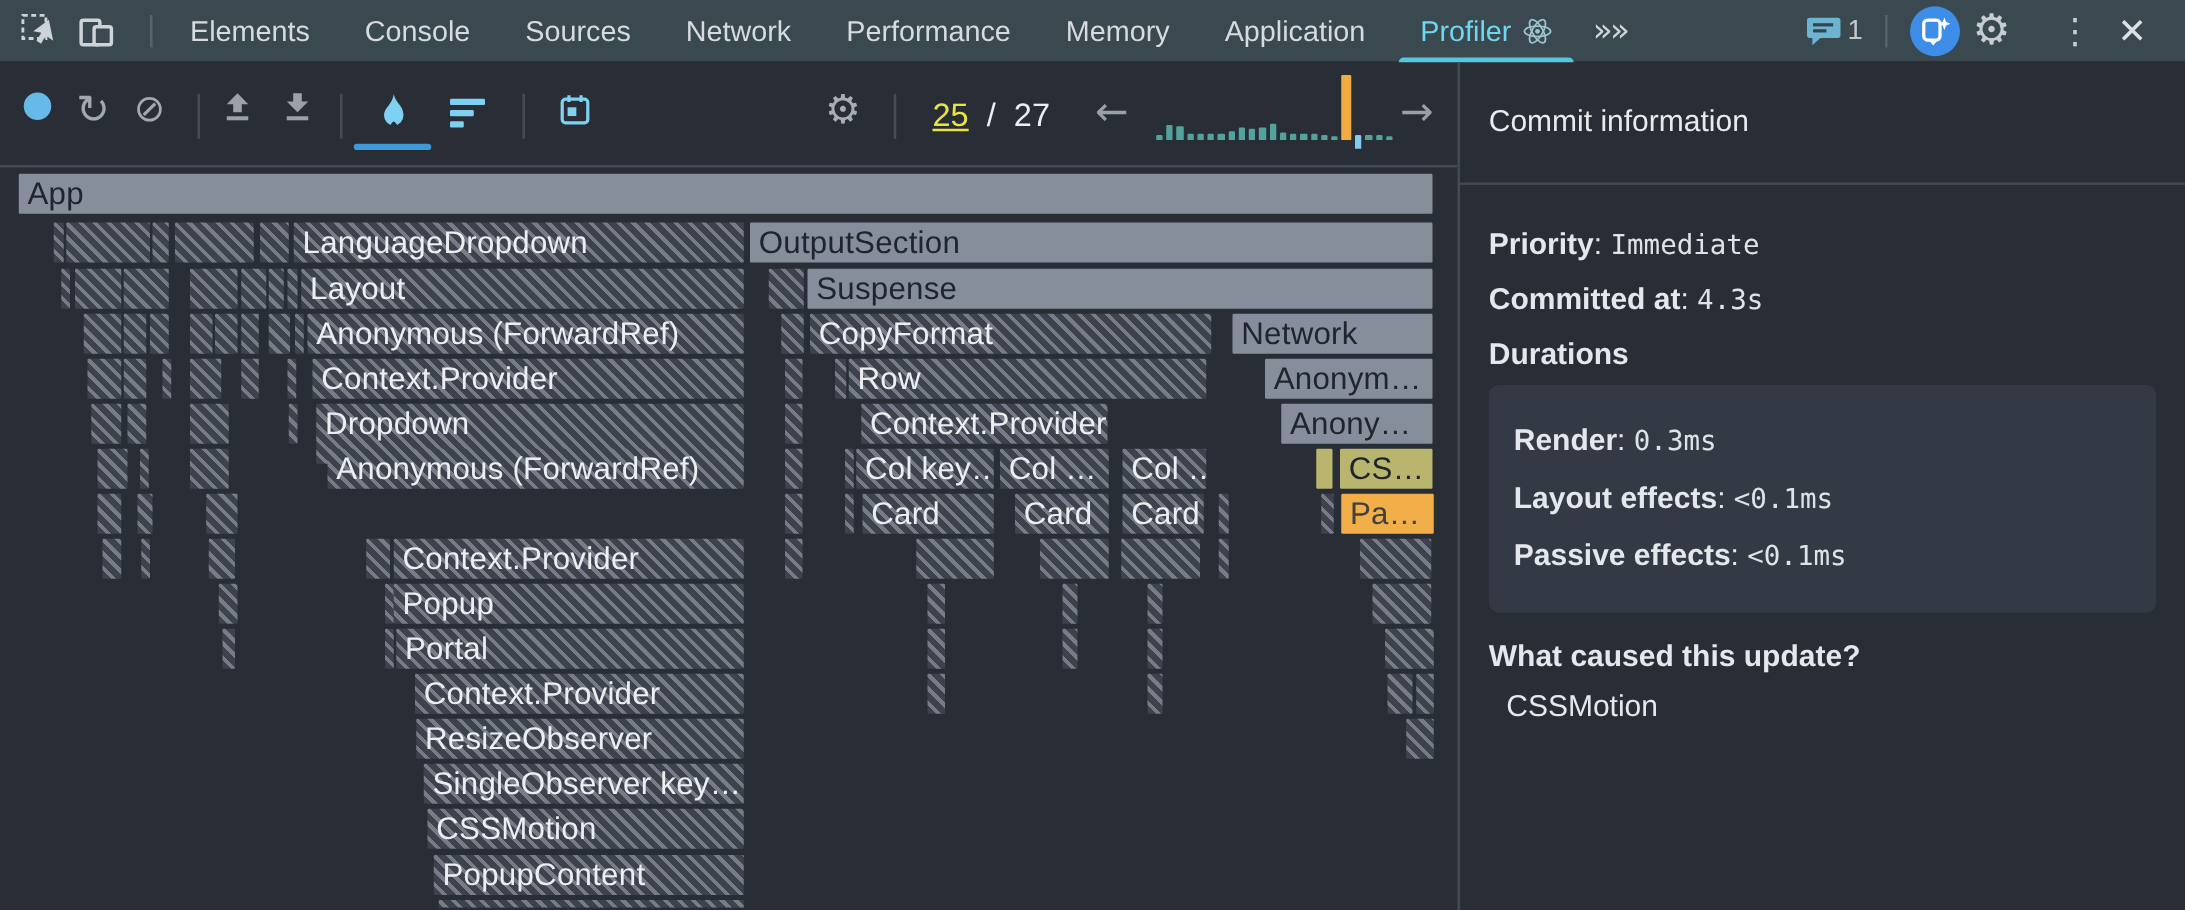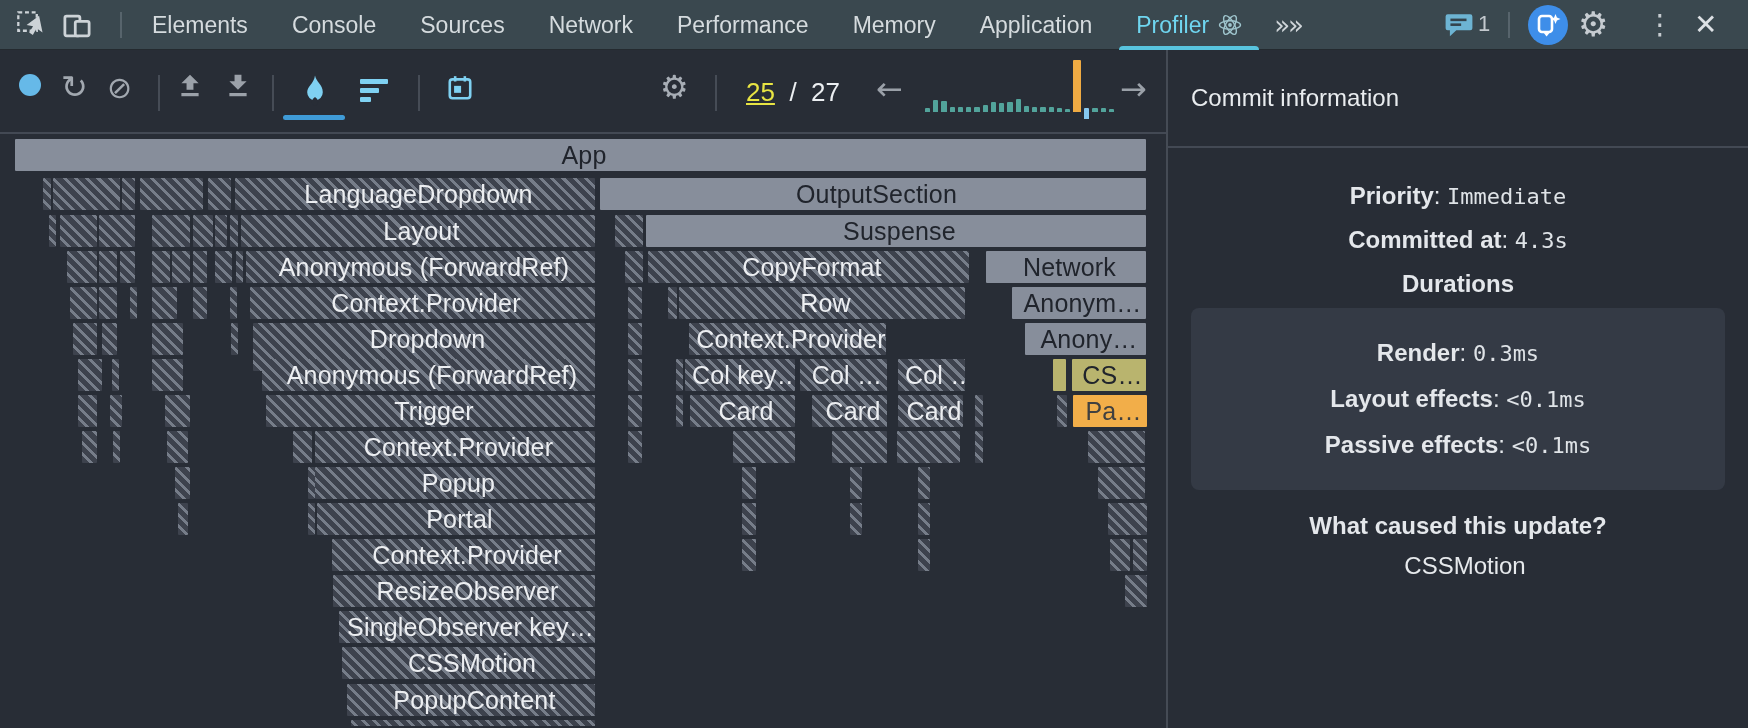--- a/index.html
+++ b/index.html
@@ -1,18 +1,18 @@
 <!DOCTYPE html>
 <html><head>
 <meta charset="utf-8">
 <style>
   * { margin:0; padding:0; box-sizing:border-box; }
   html,body { width:1748px; height:728px; overflow:hidden; }
   body { background:#282d36; font-family:"Liberation Sans","DejaVu Sans",sans-serif; }
-  .app { position:relative; width:1748px; height:728px;text-align:center; }
+  .app { position:relative; width:1748px; height:728px; }
 
   
   .tabbar { position:absolute; left:0; top:0; width:1748px; height:50px;
             background:#3a484f; border-bottom:1px solid #242a2f; }
   .tabbar .sep { position:absolute; top:12px; width:2px; height:26px; background:#57646c; }
   .tab-strip { position:absolute; left:130px; top:0; height:50px; display:flex; align-items:stretch; }
   .tab { position:relative; display:flex; align-items:center; padding:0 22px; cursor:default;
          font-size:23px; color:#d5dbde; white-space:nowrap; }
   .tab.active { color:#6fd6f0; }
   .tab .atom { margin-left:9px; display:inline-flex; }
@@ -284,21 +284,20 @@
         <div class="fbar h" style="left: 628px; top: 225px; width: 14px; height: 32px;"></div>
         <div class="fbar h" style="left: 676px; top: 225px; width: 6px; height: 32px;"></div>
         <div class="fbar h" style="left: 685px; top: 225px; width: 110px; height: 32px;">Col key…</div>
         <div class="fbar h" style="left: 800px; top: 225px; width: 87px; height: 32px;">Col …</div>
         <div class="fbar h" style="left: 898px; top: 225px; width: 67px; height: 32px;">Col …</div>
         <div class="fbar o" style="left: 1053px; top: 225px; width: 13px; height: 32px;"></div>
         <div class="fbar o" style="left: 1072px; top: 225px; width: 74px; height: 32px;">CS…</div>
         <div class="fbar h" style="left: 78px; top: 261px; width: 19px; height: 32px;"></div>
         <div class="fbar h" style="left: 110px; top: 261px; width: 12px; height: 32px;"></div>
         <div class="fbar h" style="left: 165px; top: 261px; width: 25px; height: 32px;"></div>
-        <div class="fbar h" style="left: 266px; top: 261px; width: 329px; height: 32px;">Trigger</div>
         <div class="fbar h" style="left: 628px; top: 261px; width: 14px; height: 32px;"></div>
         <div class="fbar h" style="left: 676px; top: 261px; width: 6px; height: 32px;"></div>
         <div class="fbar h" style="left: 690px; top: 261px; width: 105px; height: 32px;">Card</div>
         <div class="fbar h" style="left: 812px; top: 261px; width: 75px; height: 32px;">Card</div>
         <div class="fbar h" style="left: 898px; top: 261px; width: 65px; height: 32px;">Card</div>
         <div class="fbar h" style="left: 975px; top: 261px; width: 8px; height: 32px;"></div>
         <div class="fbar h" style="left: 1057px; top: 261px; width: 10px; height: 32px;"></div>
         <div class="fbar a" style="left: 1073px; top: 261px; width: 74px; height: 32px;">Pa…</div>
         <div class="fbar h" style="left: 82px; top: 297px; width: 15px; height: 32px;"></div>
         <div class="fbar h" style="left: 113px; top: 297px; width: 7px; height: 32px;"></div>

